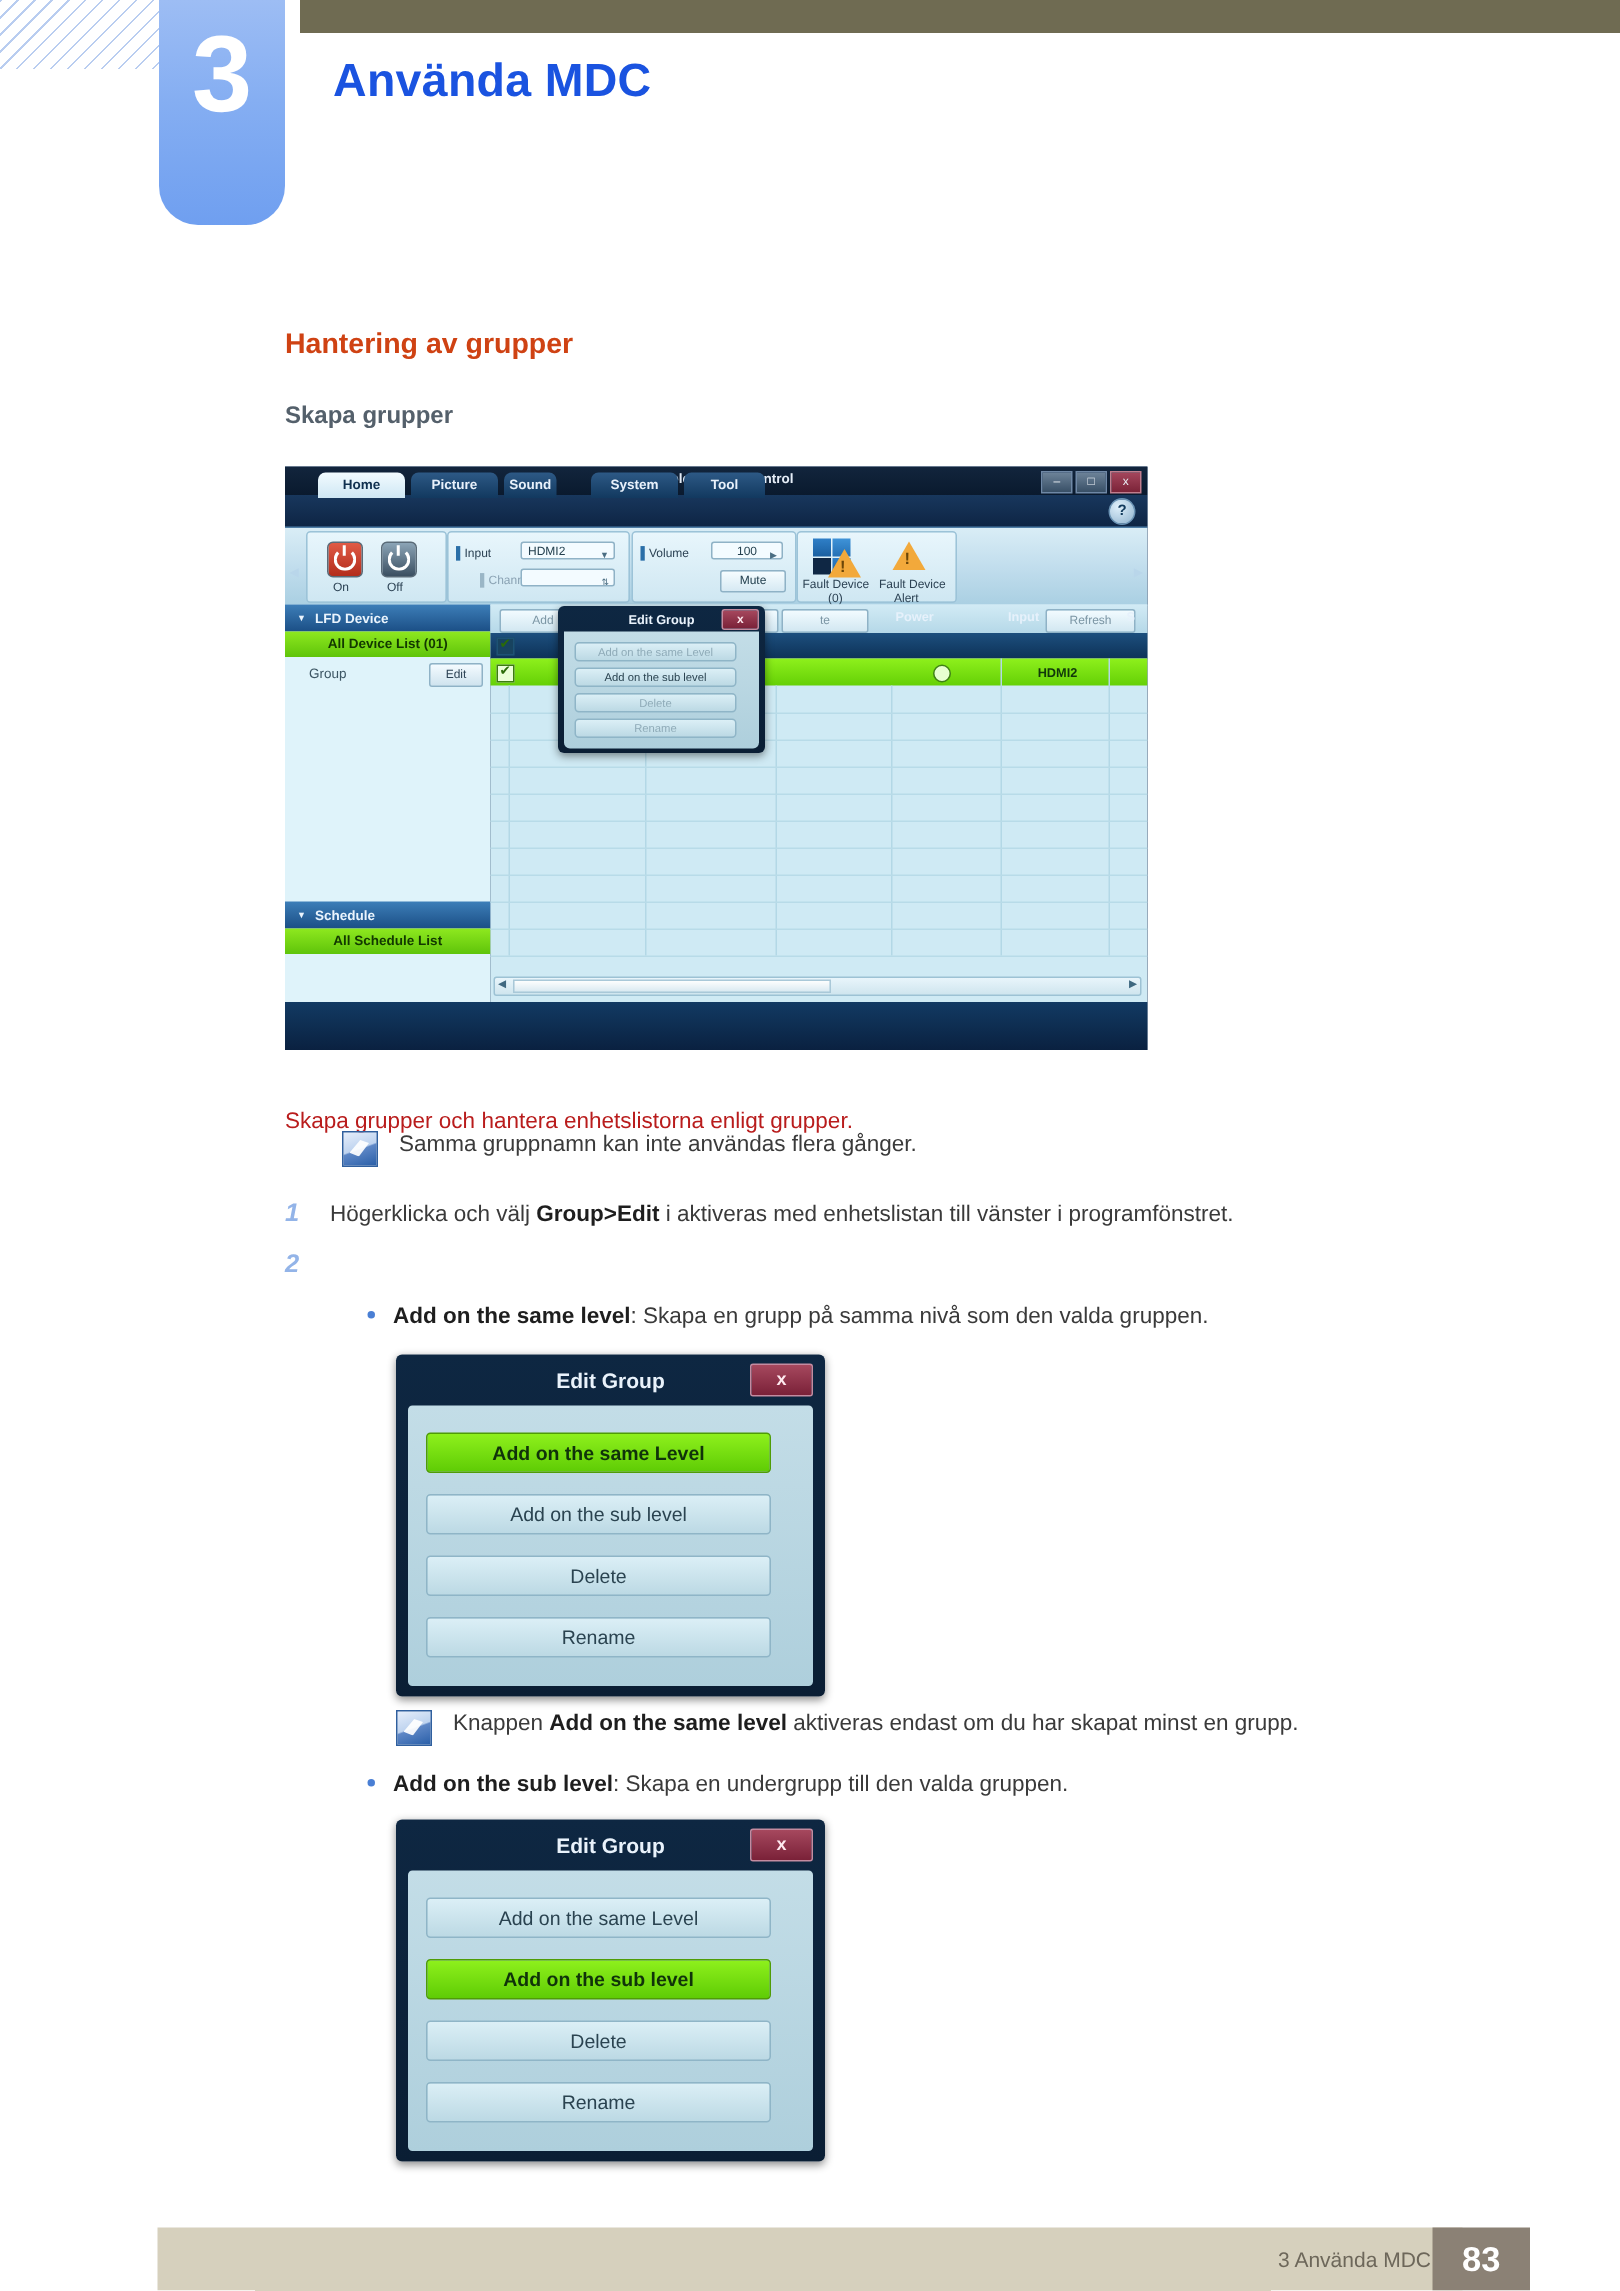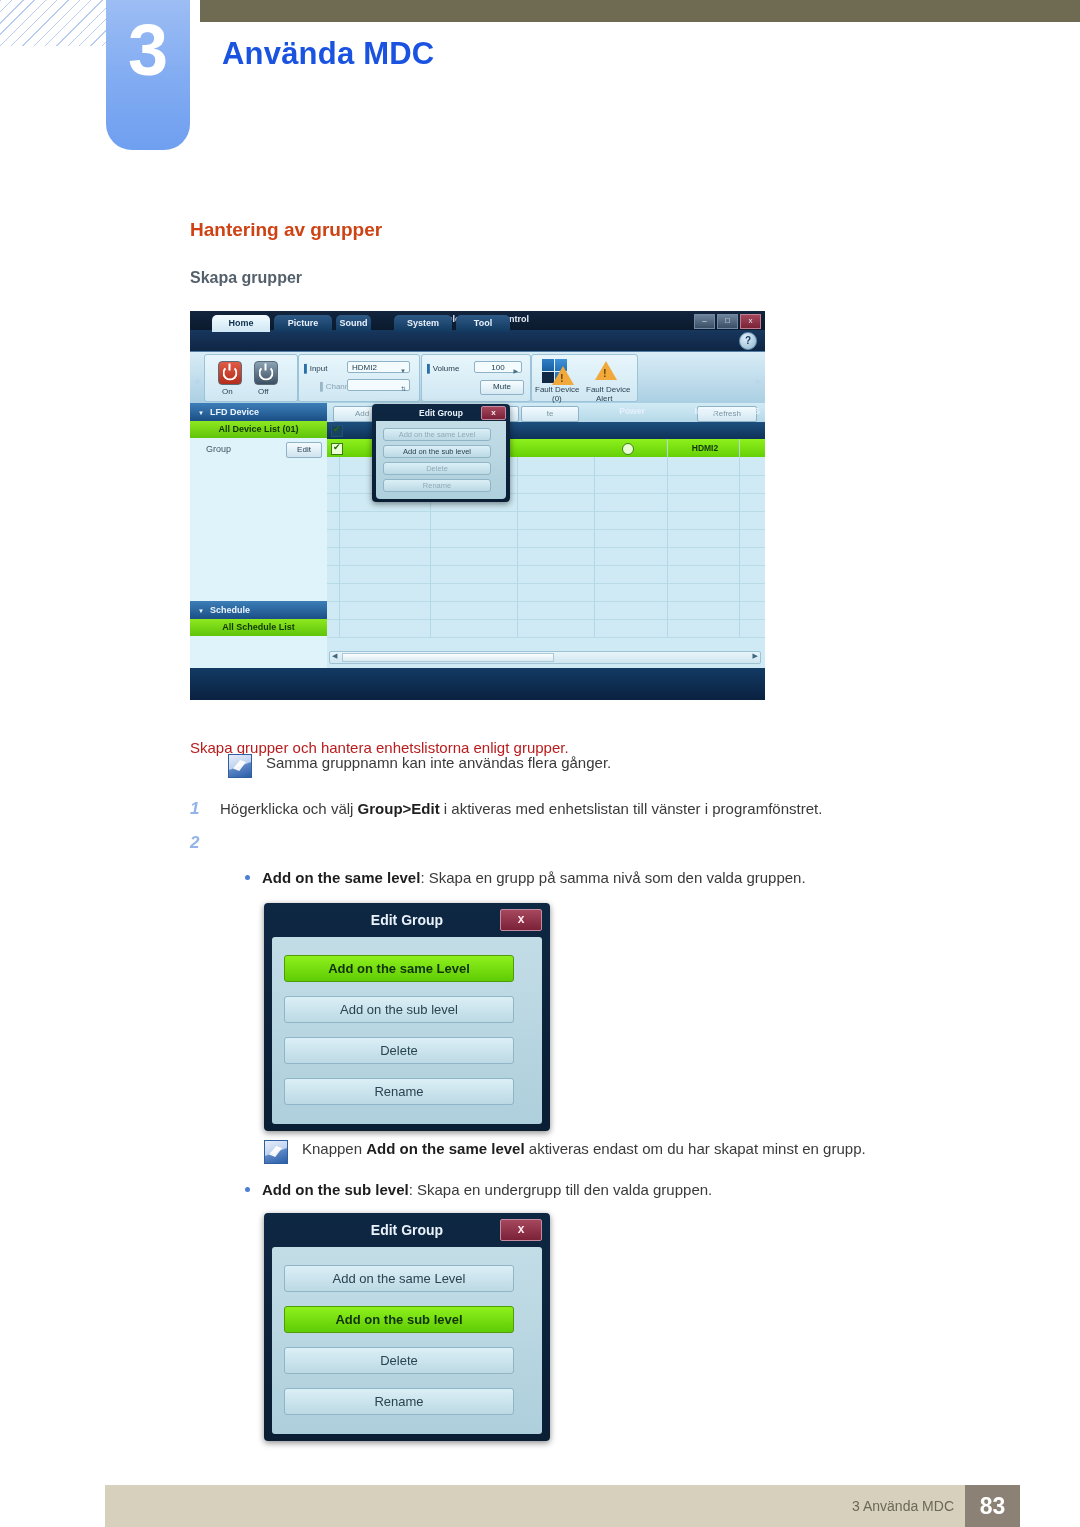--- a/index.html
+++ b/index.html
@@ -216,21 +216,21 @@
     position:absolute;top:3px;height:14px;border:1px solid #8fb2c6;border-radius:2px;
     background:linear-gradient(180deg,#f2fbff 0%,#d2e7f1 100%);
     font-size:8px;color:#7b95a4;text-align:center;line-height:13px;
   }
   .tbl-head{
     position:absolute;left:0;top:19px;width:438px;height:17px;
     background:linear-gradient(180deg,#1d4f7e 0%,#0d3258 100%);
   }
   .th{
     position:absolute;top:0;height:17px;line-height:17px;
-    color:#e6f1fb;font-size:8.5px;font-weight:bold;text-align:center;
+    color:#e6f1fb;font-size:8.5px;font-weight:bold;text-align:left;
   }
   .tbl-row-sel{
     position:absolute;left:0;top:36px;width:438px;height:18px;
     background:linear-gradient(180deg,#8ef01c 0%,#65d006 100%);
   }
   .td{
     position:absolute;top:36px;height:18px;line-height:18px;
     font-size:8.5px;font-weight:bold;color:#11380a;text-align:center;
   }
   .chk{
@@ -312,21 +312,21 @@
   
   .footer-bar{
     position:absolute;left:105px;bottom:0;width:870px;height:42px;
     background:#d6d0bd;
   }
   .footer-text{
     position:absolute;right:126px;bottom:13px;
     font-size:14px;color:#6d675a;
   }
   .footer-page{
-    position:absolute;right:60px;bottom:0;width:55px;height:42px;
+    position:absolute;right:60px;bottom:0;width:65px;height:42px;
     background:#8b8175;color:#ffffff;font-size:23px;font-weight:bold;
     text-align:center;line-height:42px;
   }
 </style>
 </head>
 <body>
 
 <div class="hatch"></div>
 <div class="olive-bar"></div>
 <div class="chapnum-box">

